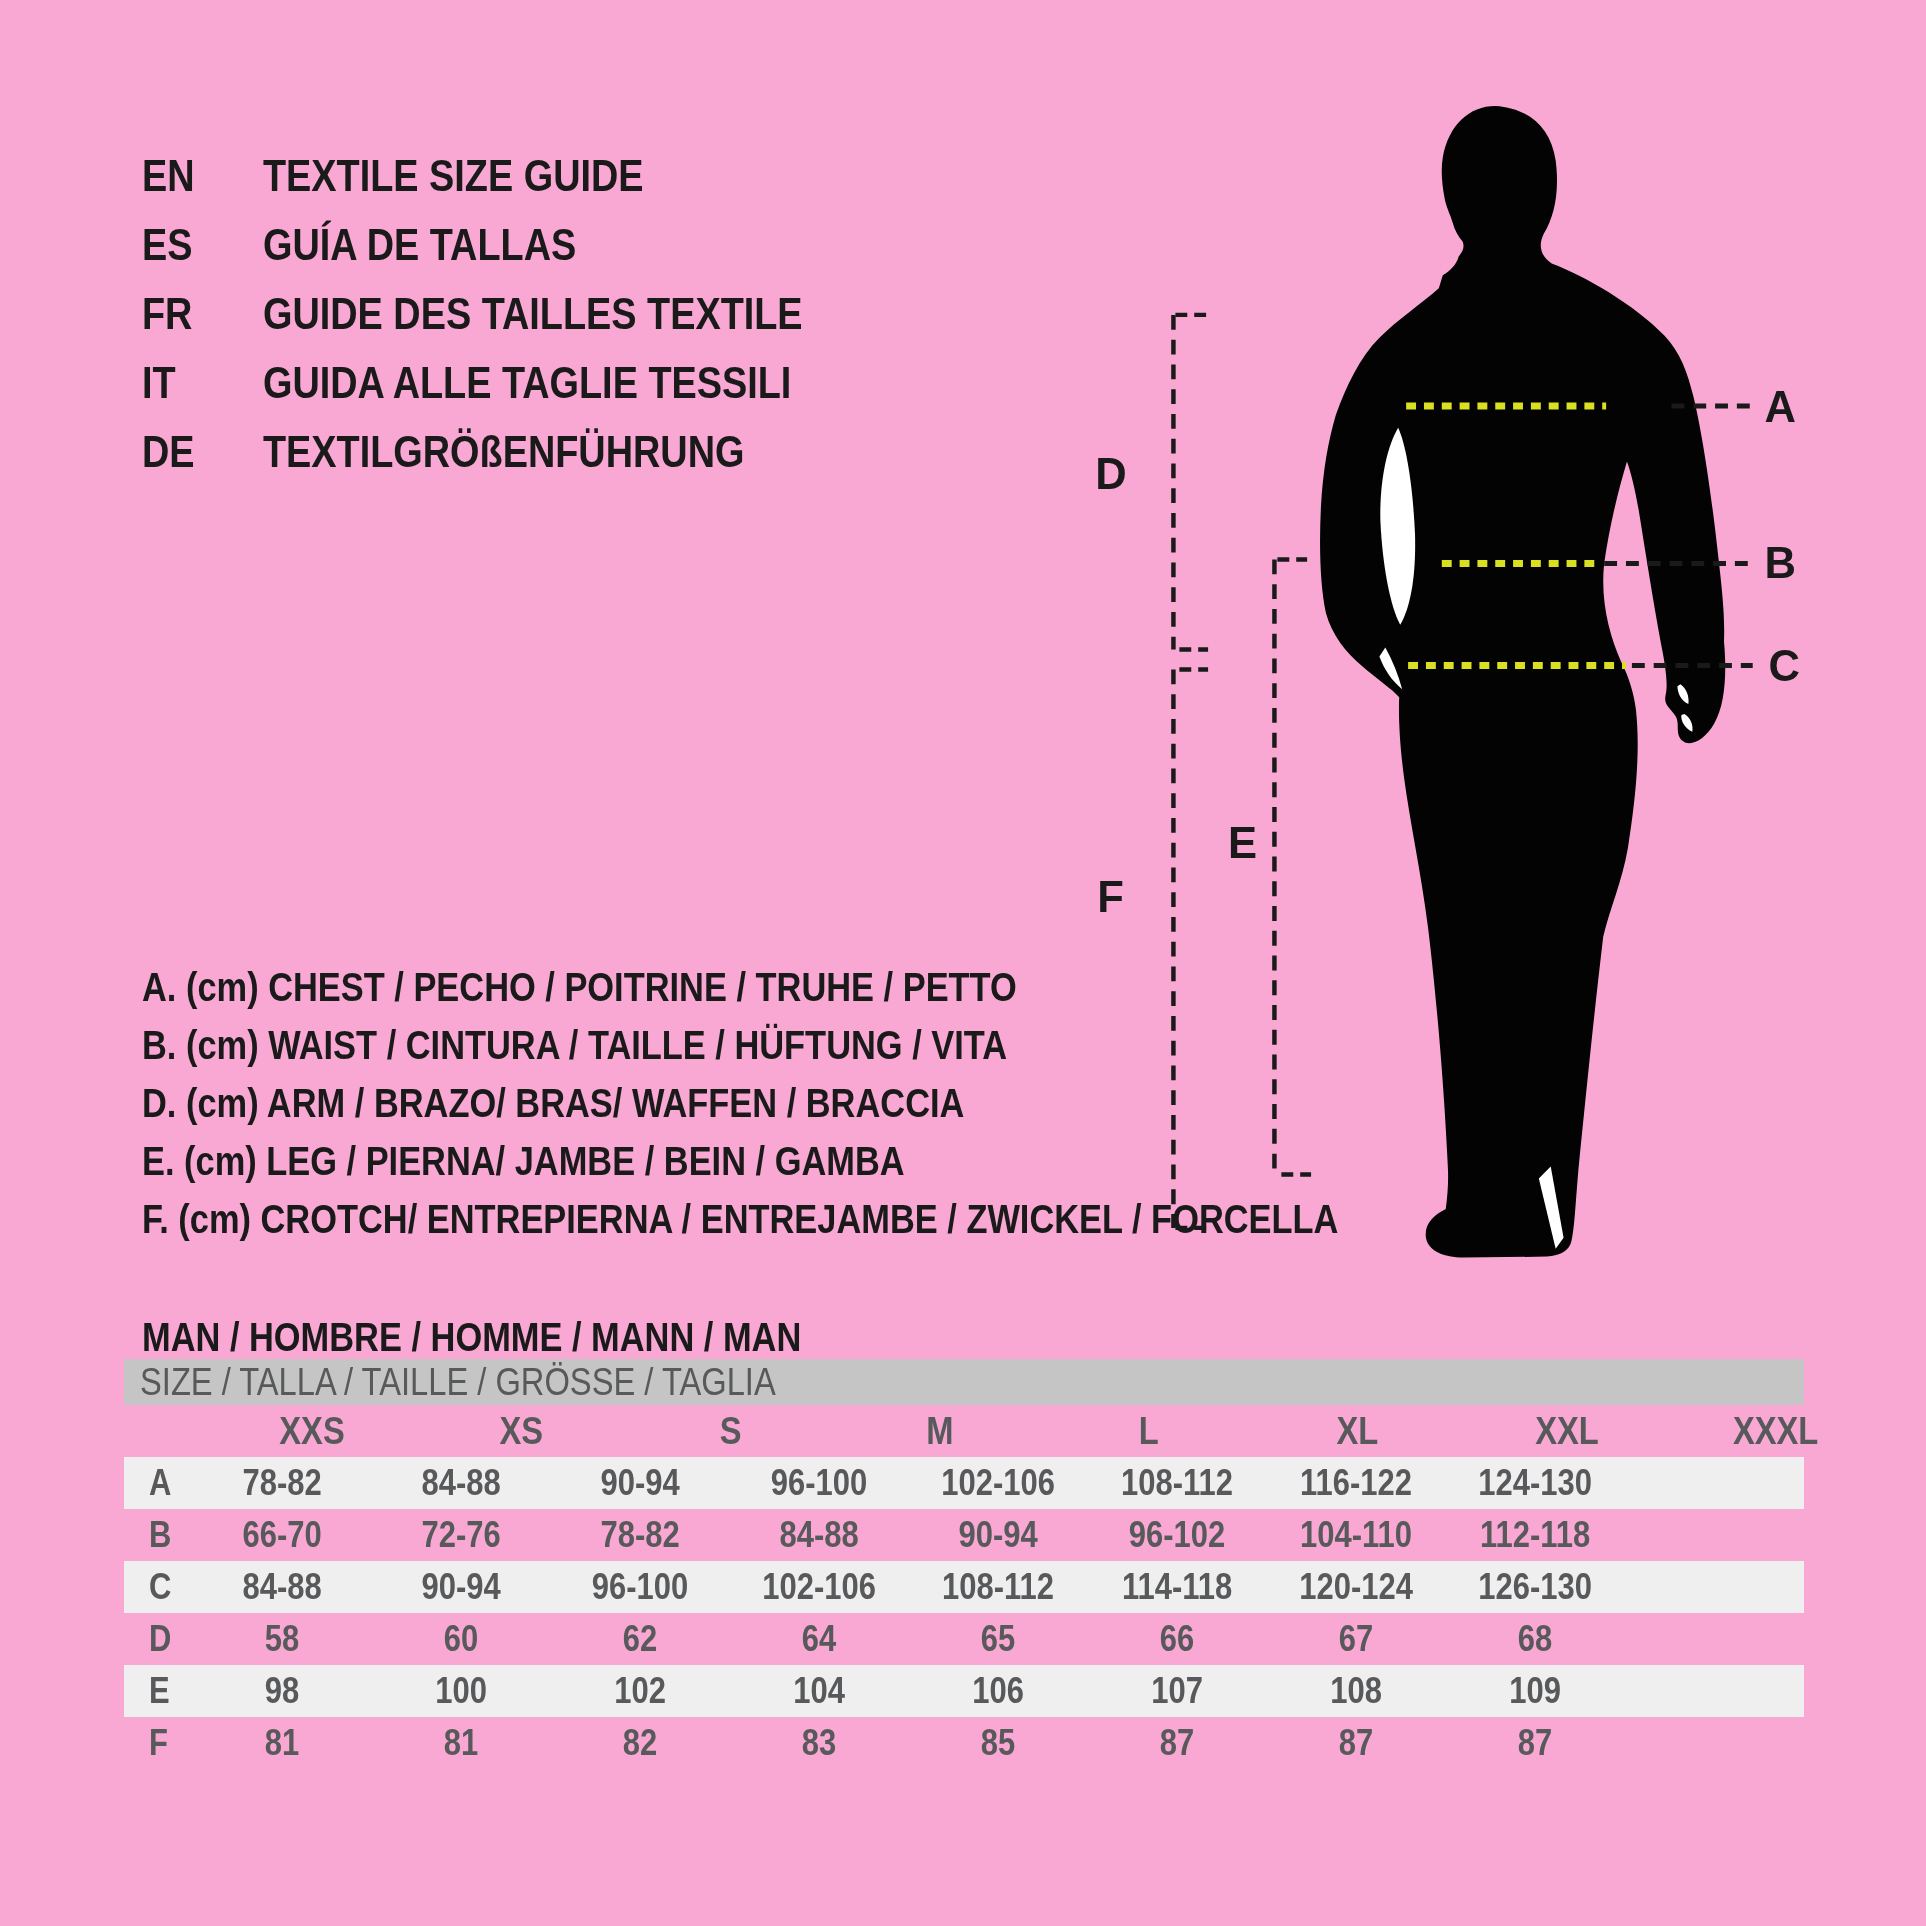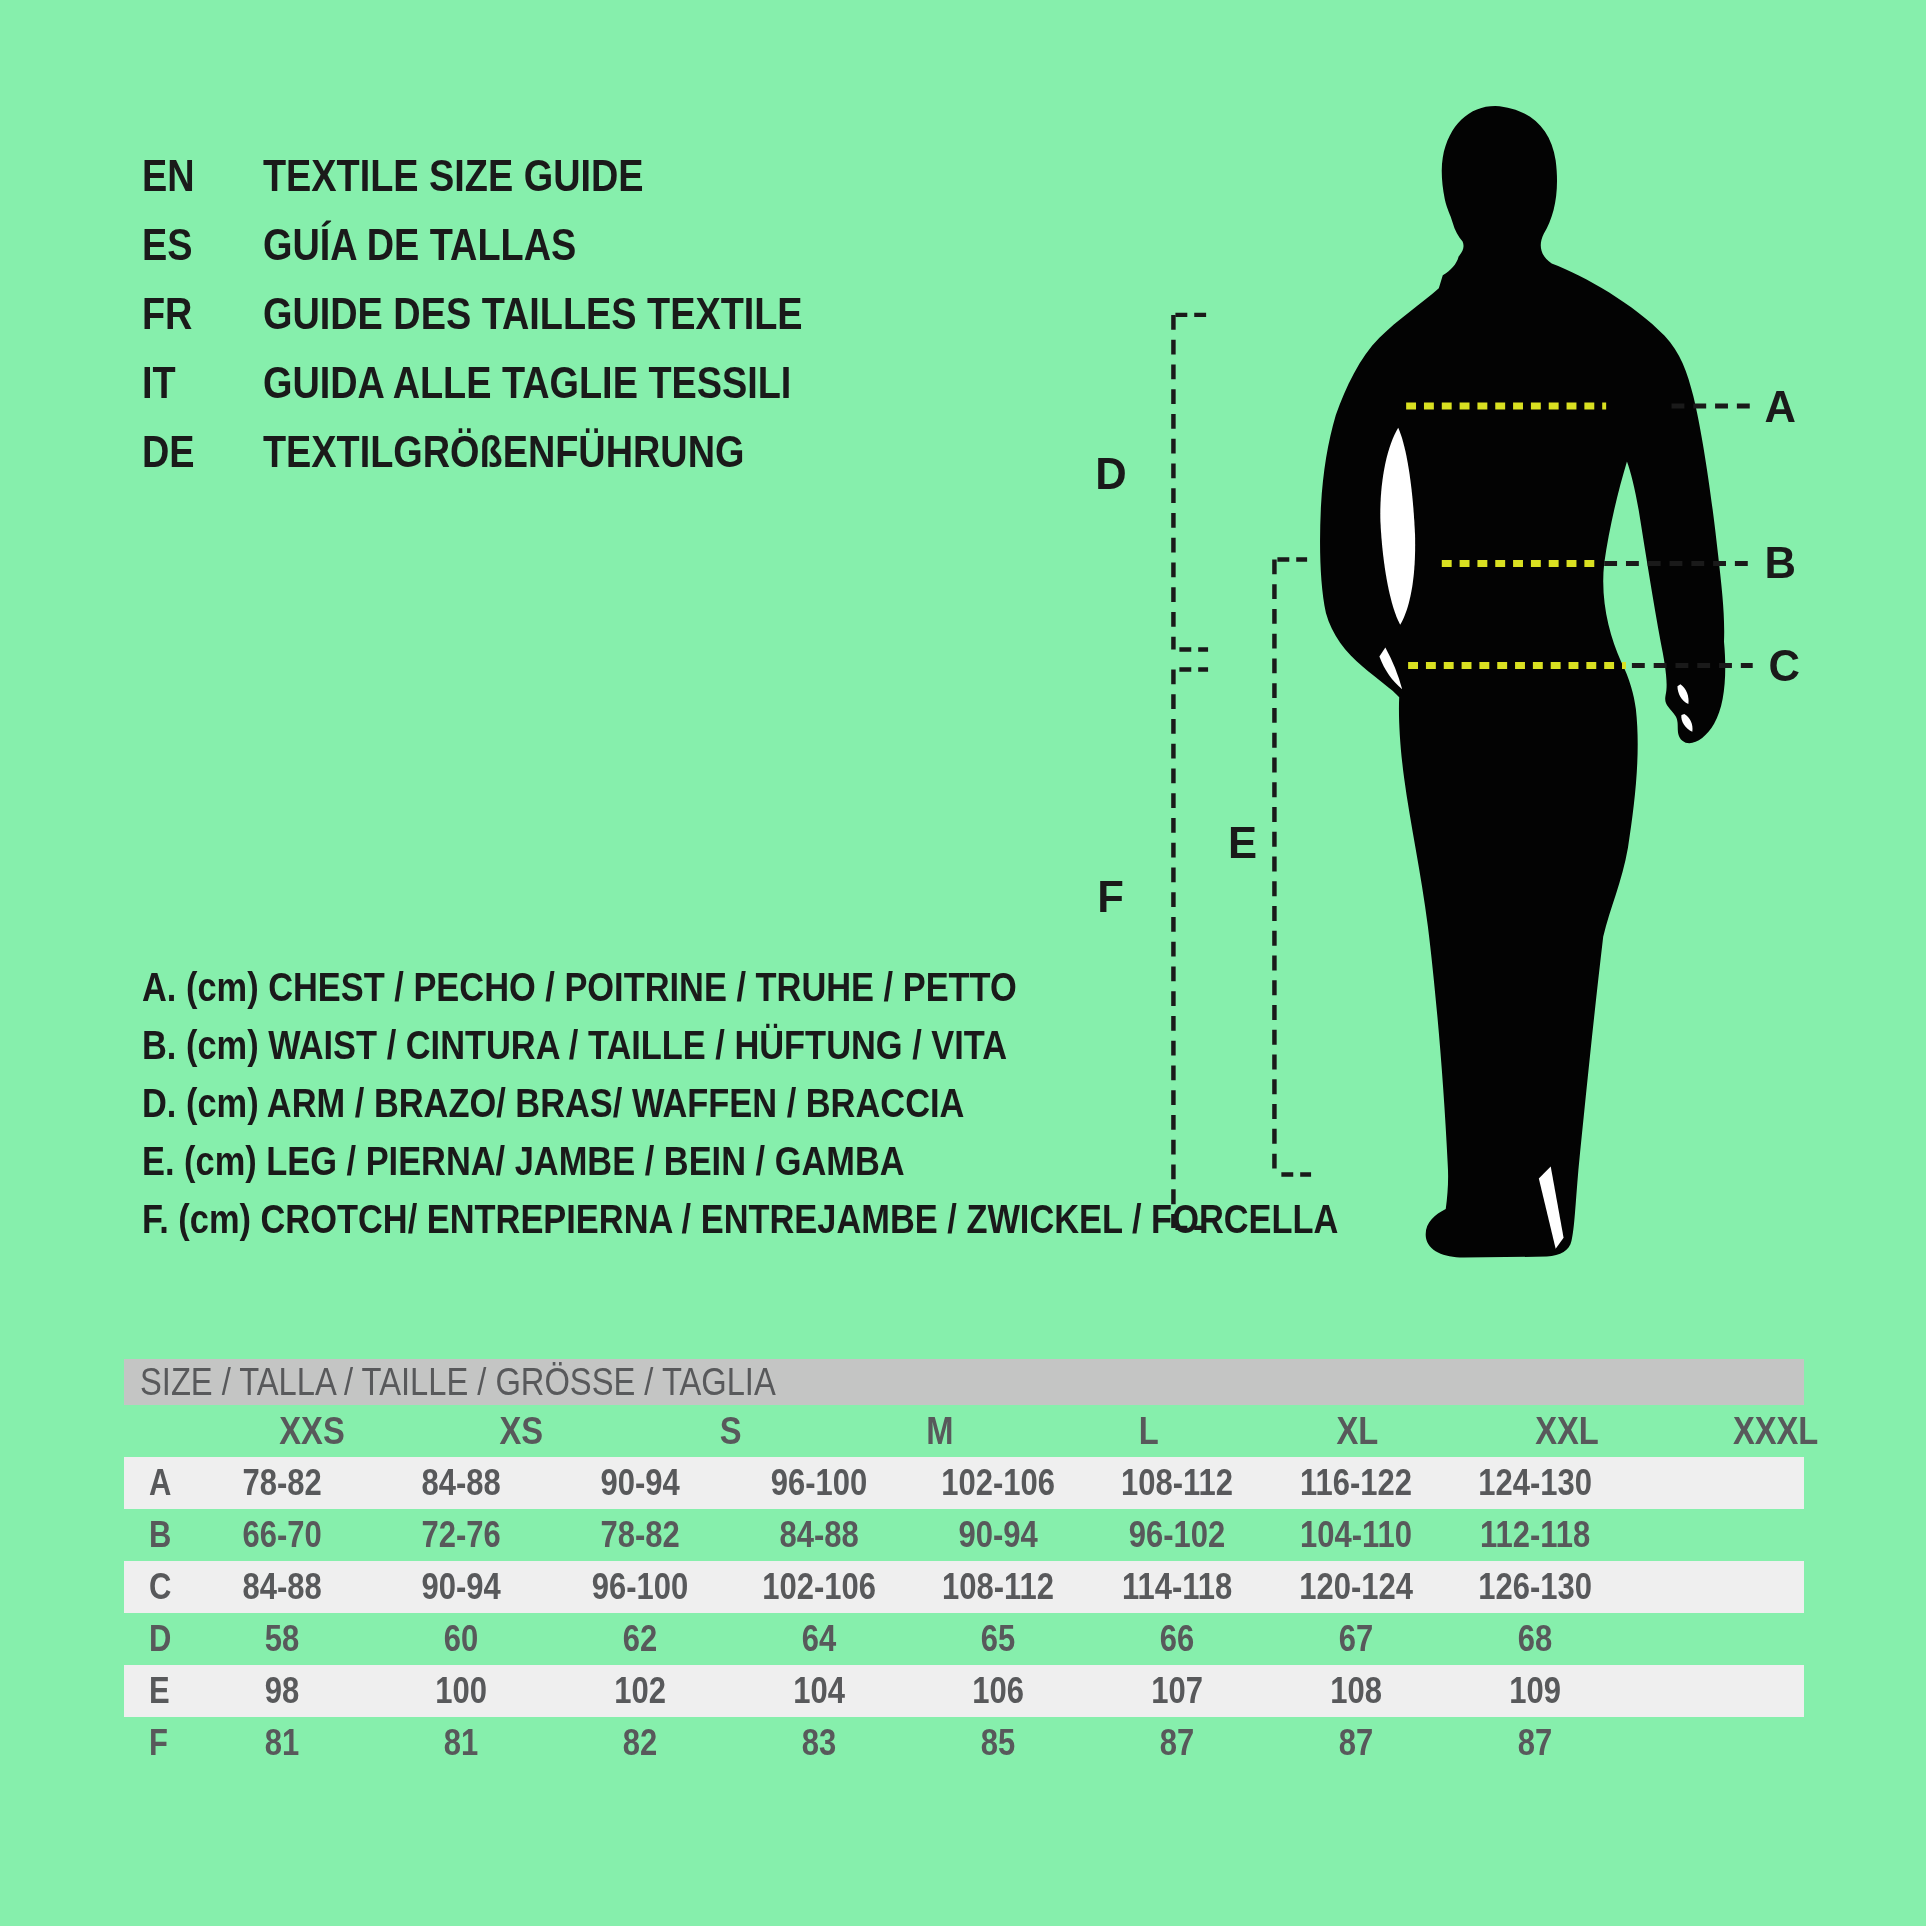--- a/index.html
+++ b/index.html
@@ -1,17 +1,17 @@
 <!DOCTYPE html>
 <html><head>
 <meta charset="utf-8">
 <style>
   html,body{margin:0;padding:0;background:#fff;}
   .canvas{
-    position:relative;width:1927px;height:1927px;background:#86efac;overflow:hidden;
+    position:relative;width:1927px;height:1927px;background:#f9a8d4;overflow:hidden;
     font-family:"Liberation Sans", sans-serif;color:#1a1a1a;
   }
   .cx{display:inline-block;transform:scaleX(0.86);transform-origin:0 50%;white-space:nowrap;}
   .cxc{display:inline-block;transform:scaleX(0.86);transform-origin:50% 50%;white-space:nowrap;}
 
   
   .lang-block{position:absolute;left:142px;top:141px;}
   .lang-row{display:flex;height:69px;align-items:center;font-size:44px;font-weight:700;}
   .lang-code{width:121px;flex:0 0 auto;}
 
@@ -154,20 +154,23 @@
         <span class="cx">D. (cm) ARM / BRAZO/ BRAS/ WAFFEN / BRACCIA</span>
       </div>
     <div class="legend-row">
         <span class="cx">E. (cm) LEG / PIERNA/ JAMBE / BEIN / GAMBA</span>
       </div>
     <div class="legend-row">
         <span class="cx">F. (cm) CROTCH/ ENTREPIERNA / ENTREJAMBE / ZWICKEL / FORCELLA</span>
       </div>
   </div>
 
+  <div class="man-line">
+      <span class="cx">MAN / HOMBRE / HOMME / MANN / MAN</span>
+    </div>
 
   <div class="size-table">
     <div class="t-band">
       <span class="cx">SIZE / TALLA / TAILLE / GRÖSSE / TAGLIA</span>
     </div>
 
     <div class="t-grid t-sizes">
       <div class="t-label"></div>
       <div class="t-cell"><span class="cxc">XXS</span></div>
       <div class="t-cell"><span class="cxc">XS</span></div>

